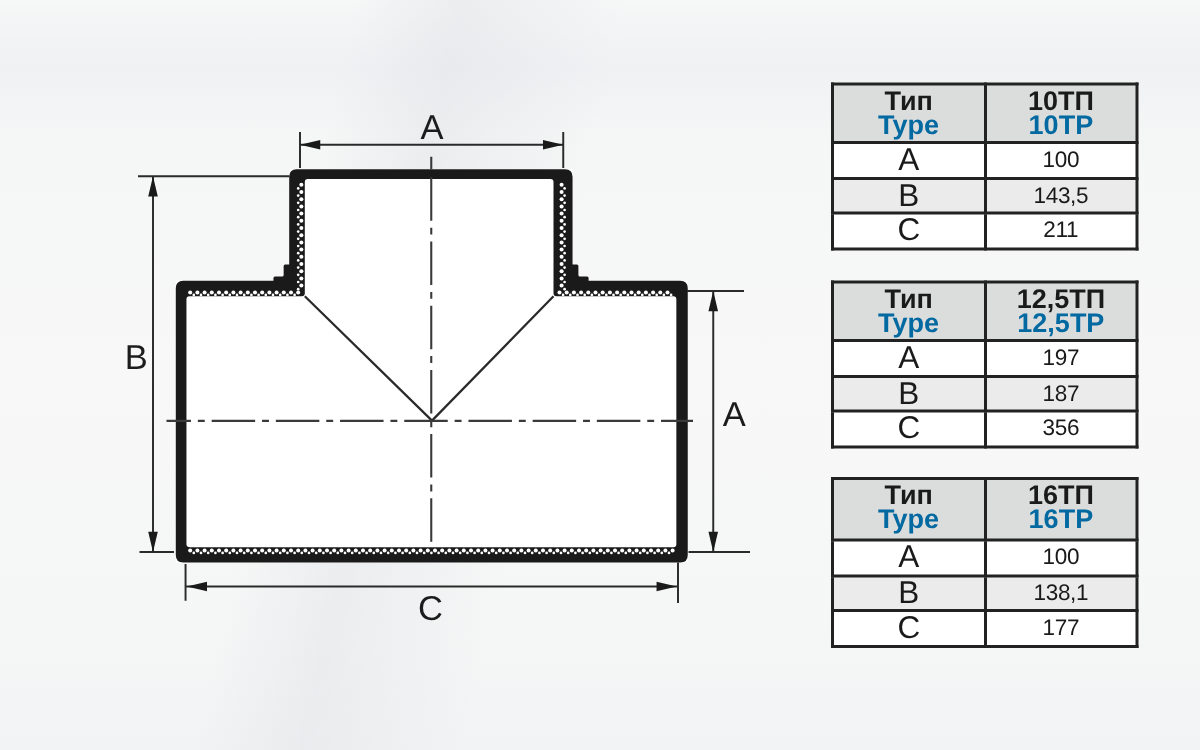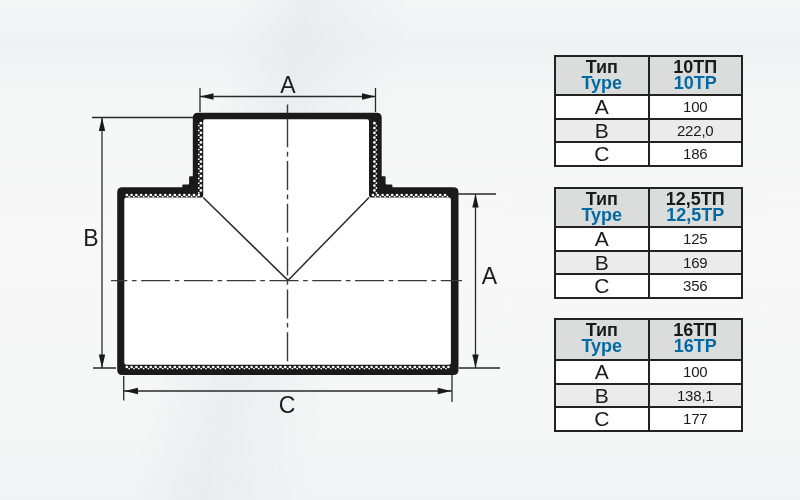--- a/index.html
+++ b/index.html
@@ -2,21 +2,21 @@
 <html><head>
 <meta charset="utf-8">
 <style>
   html,body{margin:0;padding:0;}
   body{width:800px;height:500px;overflow:hidden;position:relative;
        font-family:"Liberation Sans",sans-serif;
        background:
          linear-gradient(102deg, rgba(228,231,234,0) 26%, rgba(226,229,232,.55) 34%, rgba(228,231,234,0) 46%),
          linear-gradient(180deg,#f6f7f7 0%,#eff1f3 9%,#f5f6f6 18%,#f8f8f9 50%,#f5f6f6 85%,#f2f3f4 100%);}
   svg{position:absolute;left:0;top:0;}
-  table.t{position:absolute;left:554px;width:189px;border-collapse:collapse;table-layout:fixed;
+  table.t{position:absolute;left:554px;width:205px;border-collapse:collapse;table-layout:fixed;
           text-align:center;color:#1a1a1a;background:#fff;}
   .t td{border:2px solid #222;padding:0;vertical-align:middle;font-size:15px;letter-spacing:-0.2px;}
   .t tr.h td{background:#dbdcdc;font-size:18px;line-height:16px;height:35px;font-weight:bold;letter-spacing:0;vertical-align:top;padding-top:2px;}
   .t tr.r td{height:19px;line-height:21.5px;}
   .t tr.g td{background:#ebebeb;}
   .t .en{display:block;color:#0369a1;}
   .t .letter{font-size:21px;}
   .t3 tr.h td{height:37px;}
 </style>
 </head>
@@ -348,42 +348,42 @@
       <tr class="h">
         <td>Тип<span class="en">Type</span></td>
         <td>10ТП<span class="en">10TP</span></td>
       </tr>
   <tr class="r">
         <td class="letter">A</td>
         <td>100</td>
       </tr>
   <tr class="r g">
         <td class="letter">B</td>
-        <td>222,0</td>
+        <td>143,5</td>
       </tr>
   <tr class="r">
         <td class="letter">C</td>
-        <td>186</td>
+        <td>211</td>
       </tr>
 </tbody>
   </table>
 
 <table class="t" style="top:187px;">
   <tbody>
       <tr class="h">
         <td>Тип<span class="en">Type</span></td>
         <td>12,5ТП<span class="en">12,5TP</span></td>
       </tr>
   <tr class="r">
         <td class="letter">A</td>
-        <td>125</td>
+        <td>197</td>
       </tr>
   <tr class="r g">
         <td class="letter">B</td>
-        <td>169</td>
+        <td>187</td>
       </tr>
   <tr class="r">
         <td class="letter">C</td>
         <td>356</td>
       </tr>
 </tbody>
   </table>
 
 <table class="t t3" style="top:318px;">
   <tbody>

